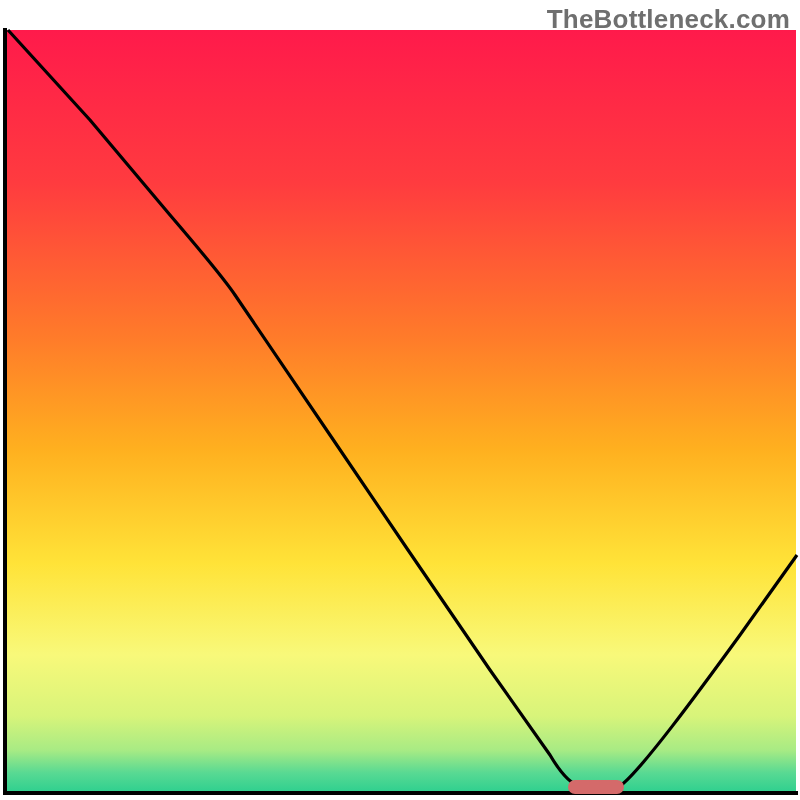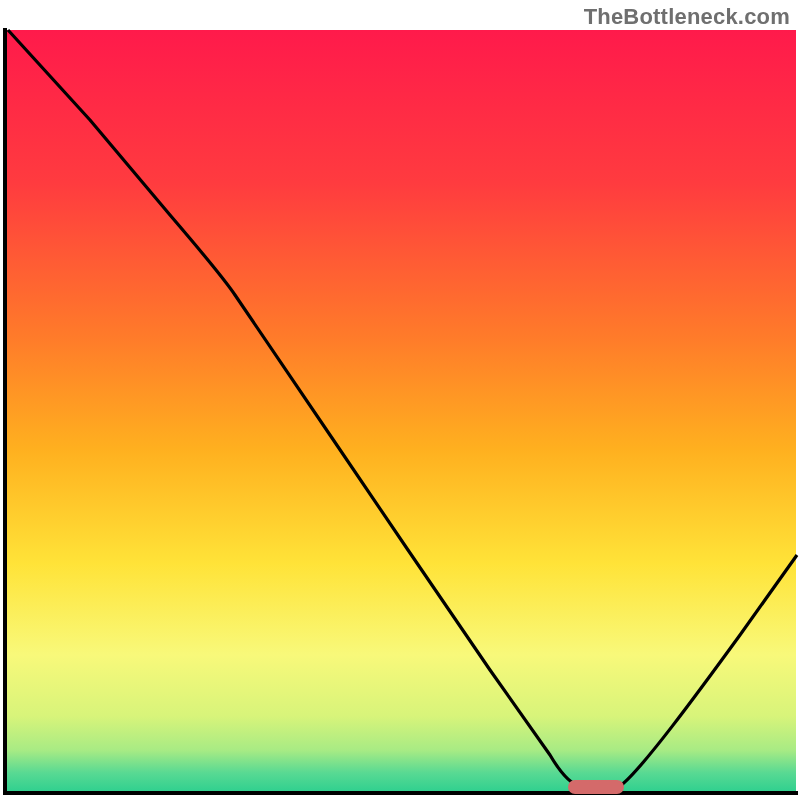--- a/index.html
+++ b/index.html
@@ -13,21 +13,21 @@
   }
   .stage {
     position: relative;
     width: 800px;
     height: 800px;
   }
   .watermark {
     position: absolute;
     top: 4px;
     right: 10px;
-    font-size: 22px;
+    font-size: 26px;
     font-weight: 600;
     color: #6f6f6f;
     letter-spacing: 0.2px;
     user-select: none;
   }
   svg {
     display: block;
   }
 </style>
 </head>

